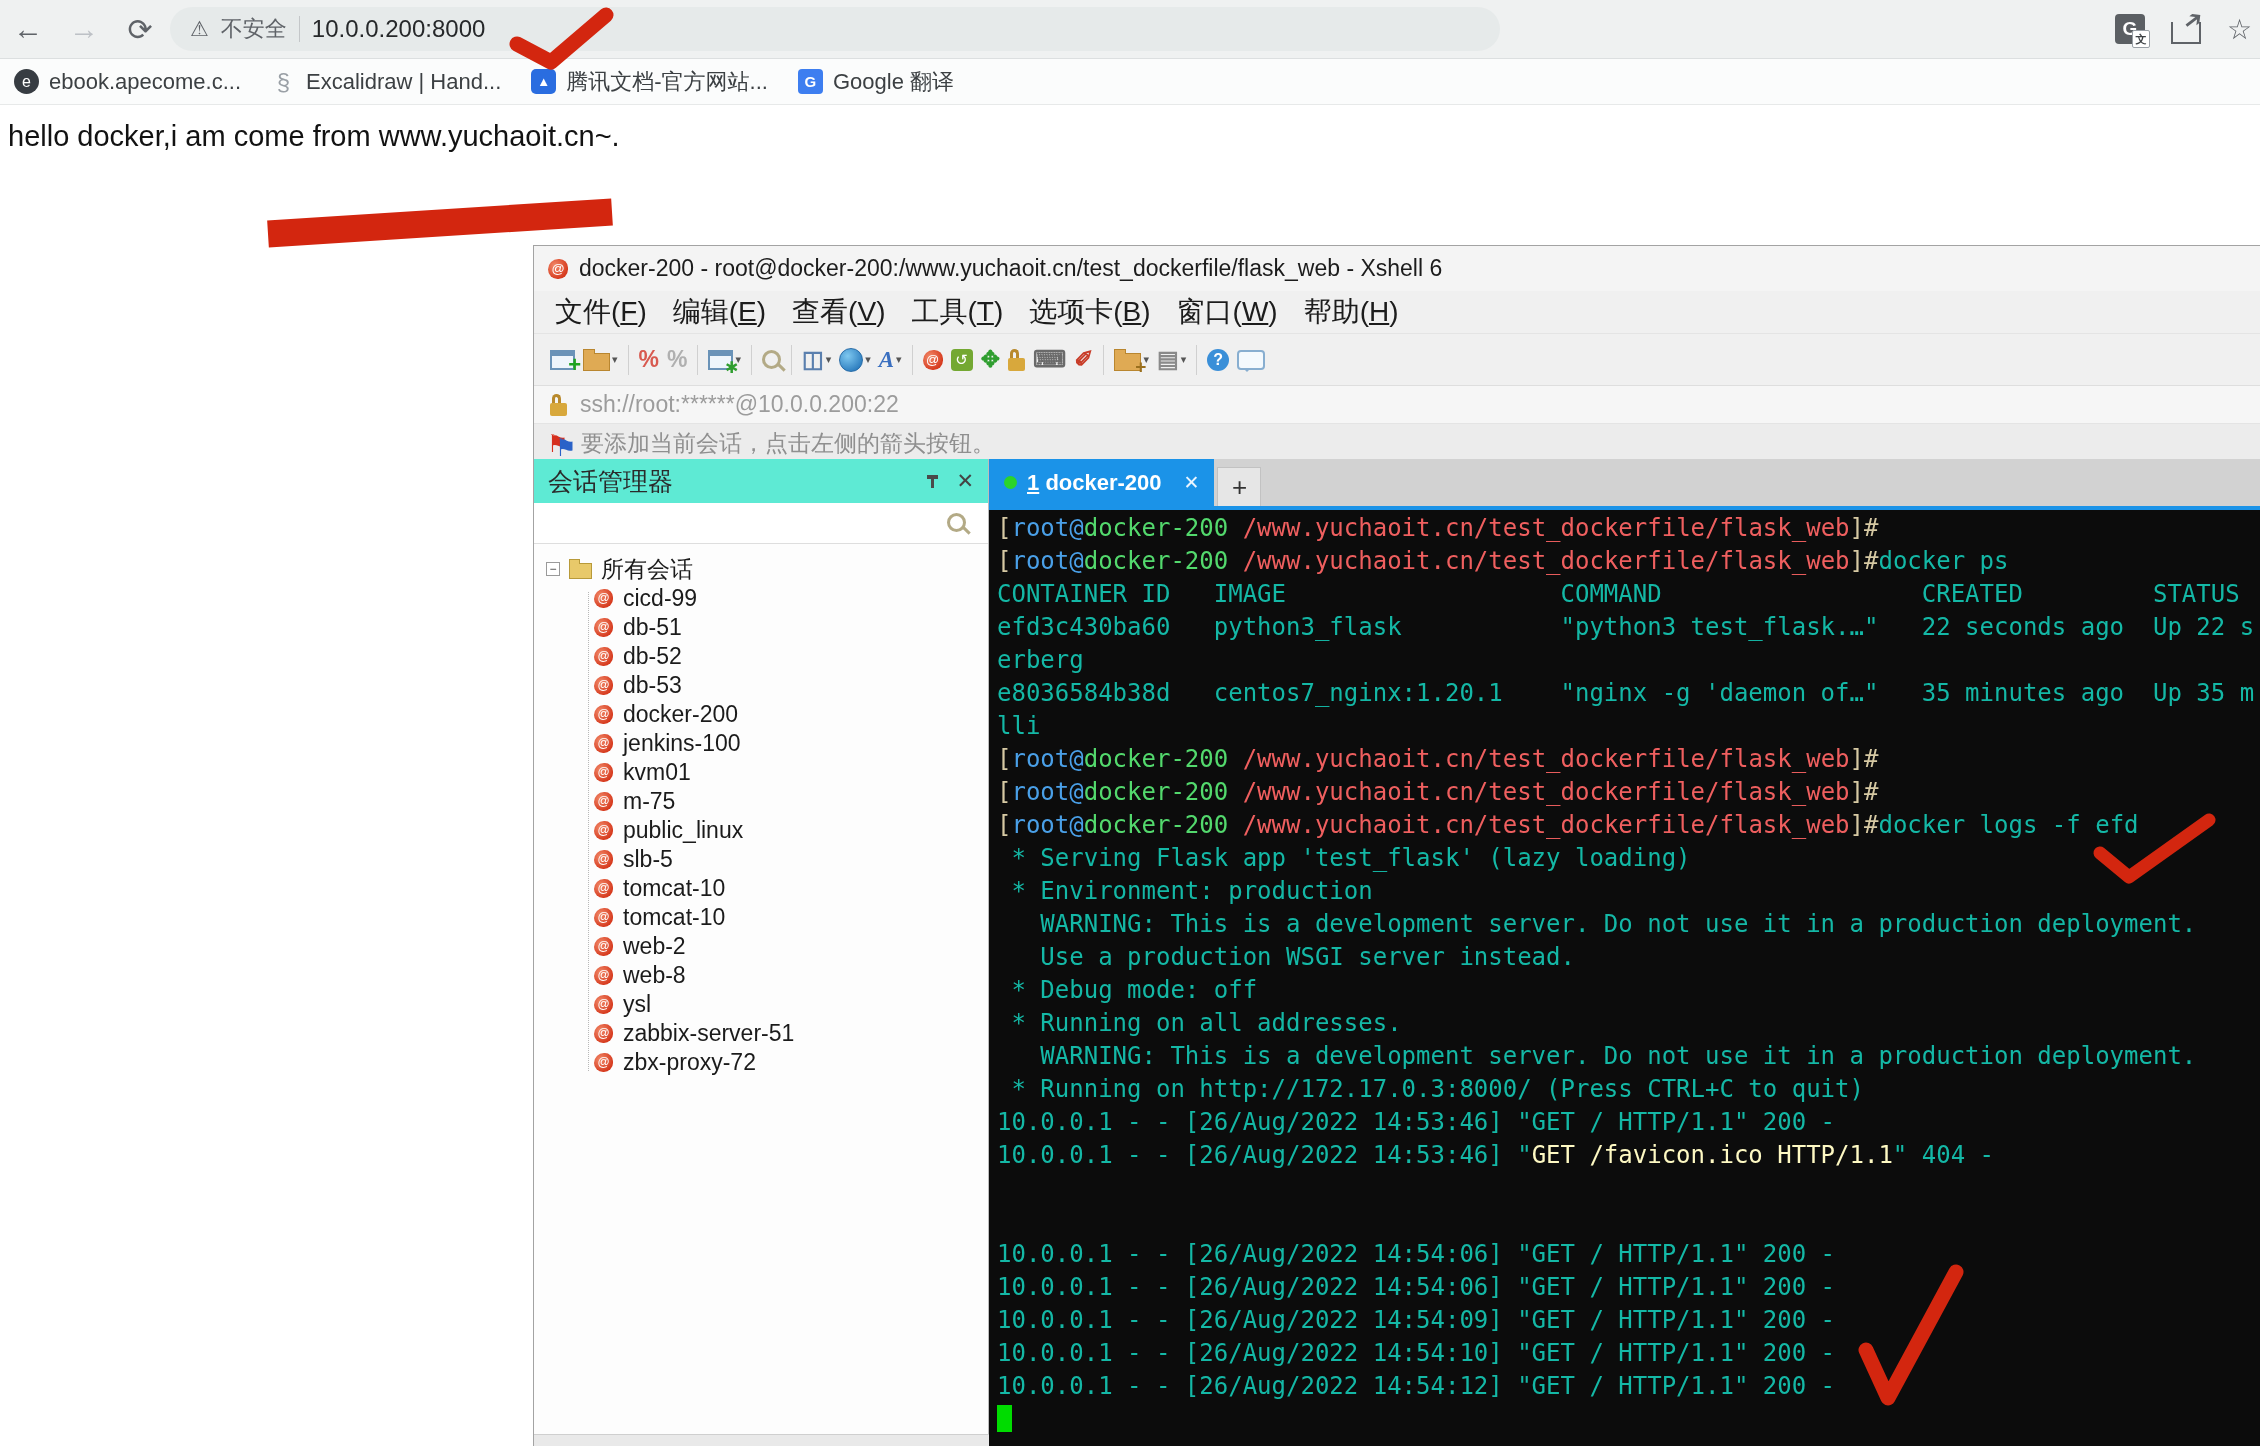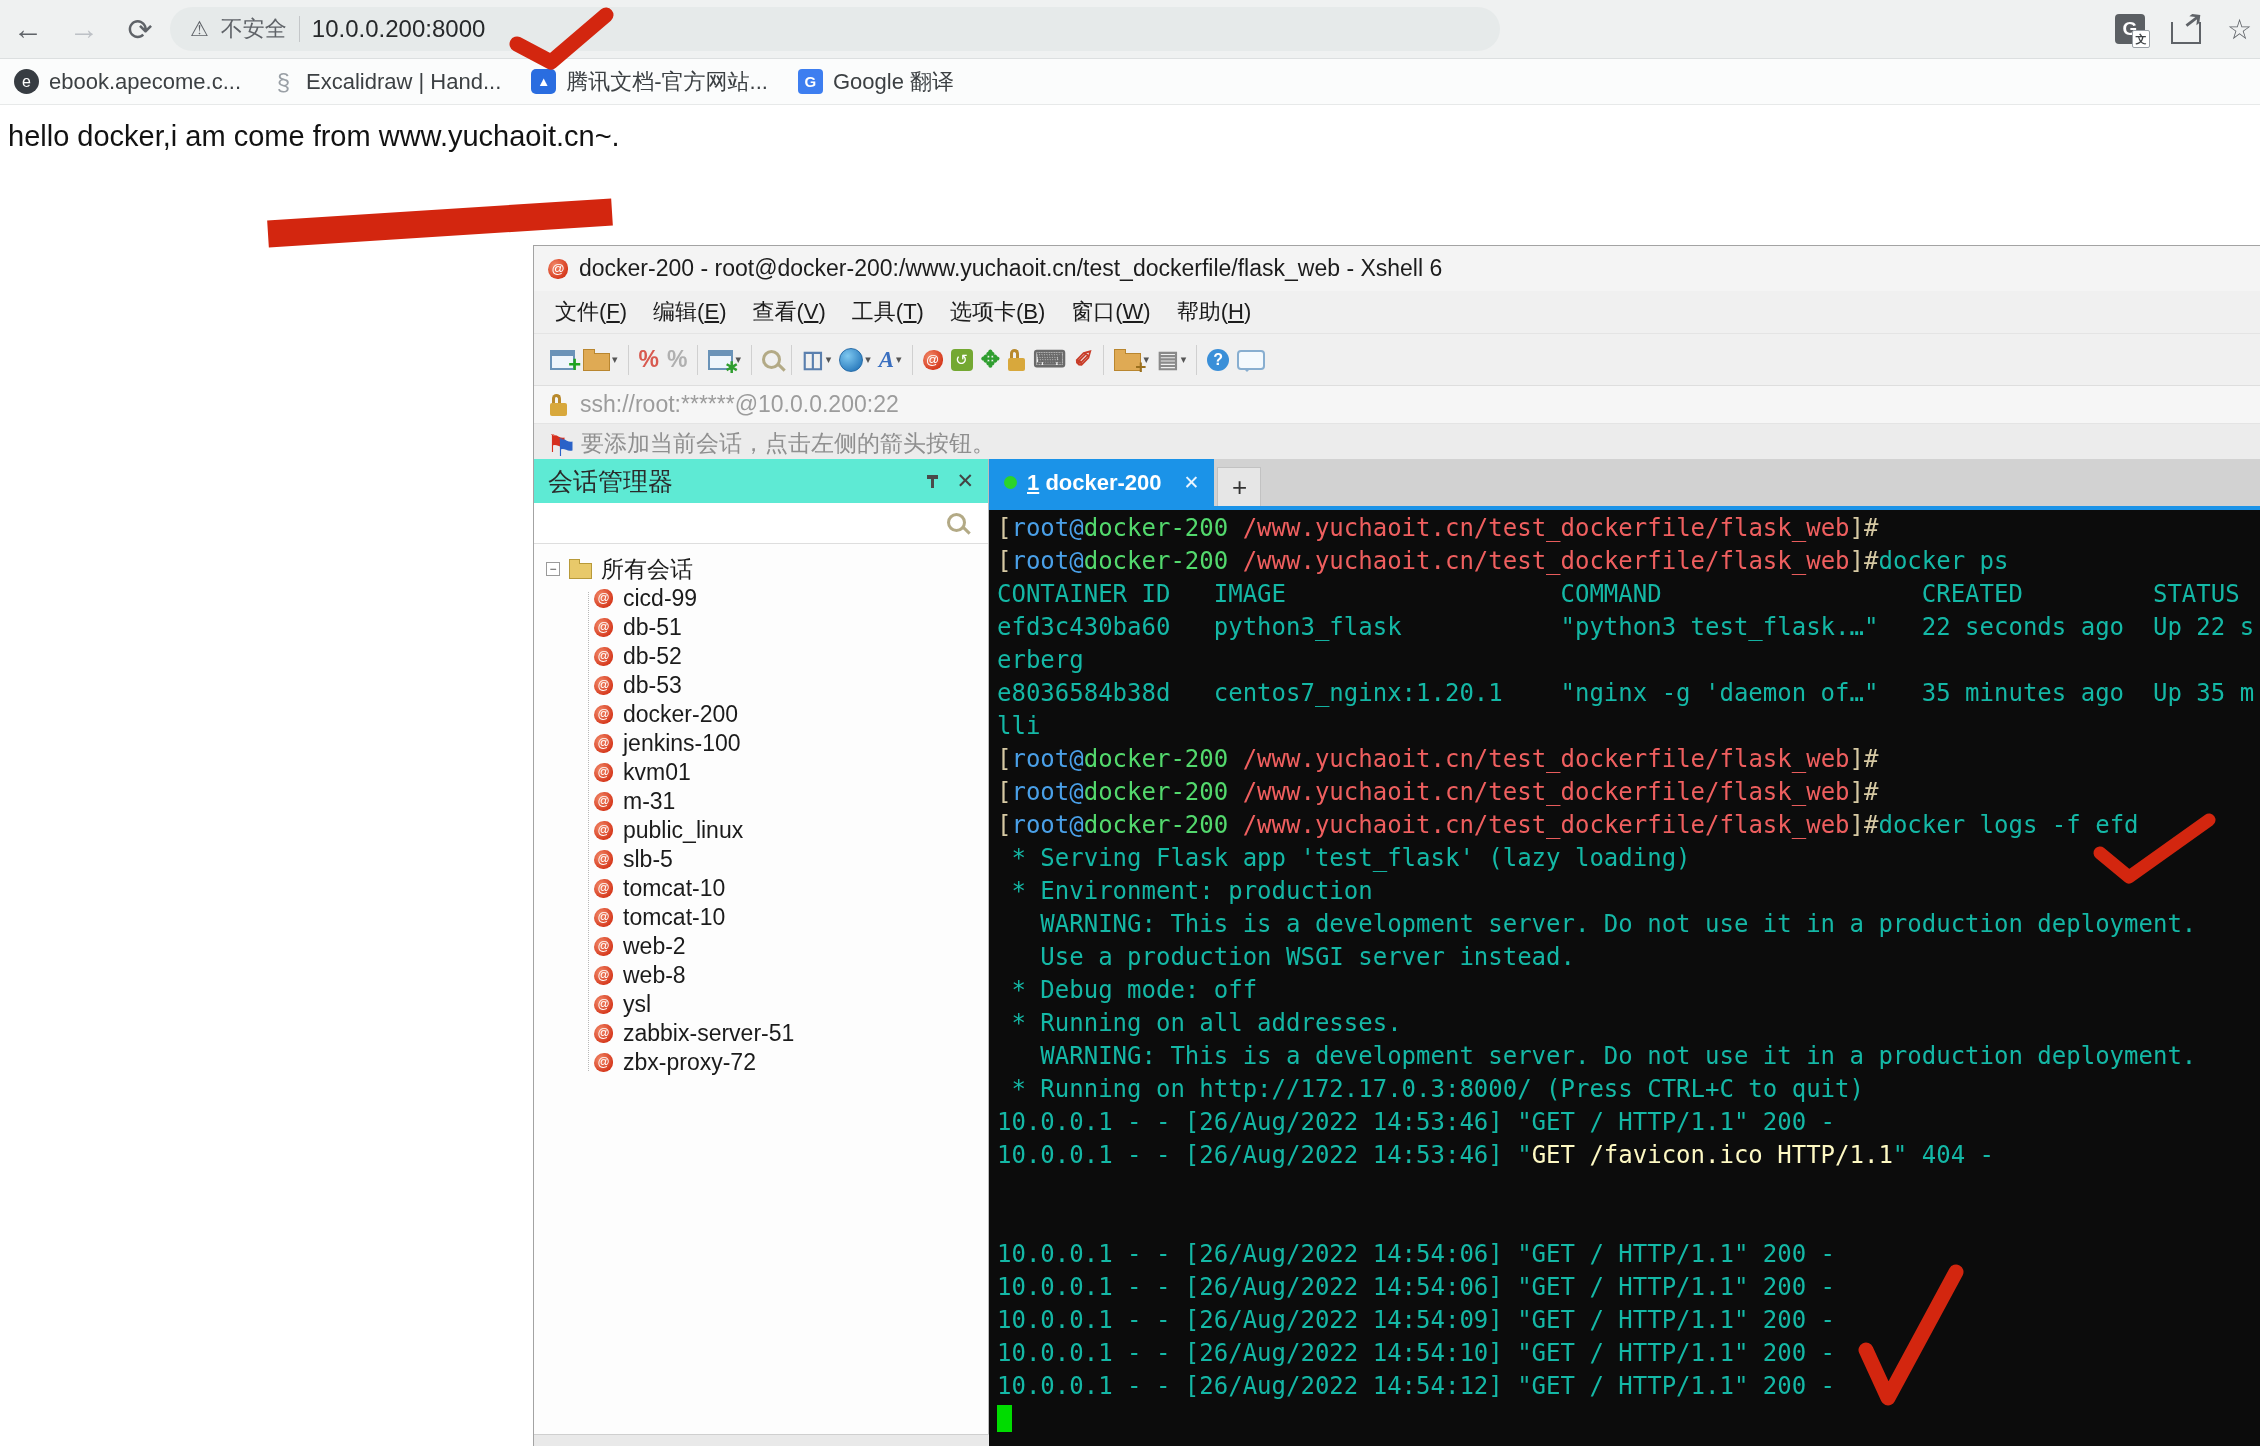--- a/index.html
+++ b/index.html
@@ -37,21 +37,21 @@
   .bm-blue{background:#2a6de0;border-radius:5px;color:#fff;font-size:13px;line-height:25px}
   .bm-gt{background:#3d7ef0;border-radius:4px;color:#fff;font-size:15px;font-weight:bold;line-height:25px}
 
   #page-text{left:8px;top:120px;font-size:29px;color:#121212}
 
   
   #xshell{left:533px;top:245px;width:1727px;height:1201px;background:#f0f0f0;
           border:1px solid #a3a3a3;border-right:none;border-bottom:none;box-sizing:border-box}
   #xtitle{height:45px;display:flex;align-items:center;padding-left:14px;gap:11px;background:#f4f4f4;
           font-size:23px;color:#1c1c1c}
-  #xmenu{height:42px;display:flex;align-items:center;padding-left:8px;font-size:22px;color:#1c1c1c}
+  #xmenu{height:42px;display:flex;align-items:center;padding-left:8px;font-size:28px;color:#1c1c1c}
   .menu-item{padding:0 13px}
   #xtools{height:51px;display:flex;align-items:center;padding-left:12px;background:#f0f0f0;
           border-top:1px solid #e4e4e4;border-bottom:1px solid #dedede}
   .tbbtn{height:40px;display:flex;align-items:center;justify-content:center;padding:0 4px;position:relative}
   .tbbtn .g{font-size:23px;font-weight:bold}
   .caret{font-size:11px;color:#555;margin-left:2px}
   .tbsep{width:1px;height:30px;background:#d0d0d0;margin:0 6px}
   #xaddr{height:37px;display:flex;align-items:center;padding-left:16px;gap:13px;background:#f6f6f6;
          font-size:23px;color:#9c9c9c;border-bottom:1px solid #e4e4e4}
   #xnotice{height:38px;display:flex;align-items:center;padding-left:13px;gap:10px;background:#ececec;
@@ -313,21 +313,21 @@
             <div class="tree-item">
               <span class="shell small">@</span>
               <span>jenkins-100</span>
             </div>
             <div class="tree-item">
               <span class="shell small">@</span>
               <span>kvm01</span>
             </div>
             <div class="tree-item">
               <span class="shell small">@</span>
-              <span>m-31</span>
+              <span>m-75</span>
             </div>
             <div class="tree-item">
               <span class="shell small">@</span>
               <span>public_linux</span>
             </div>
             <div class="tree-item">
               <span class="shell small">@</span>
               <span>slb-5</span>
             </div>
             <div class="tree-item">

